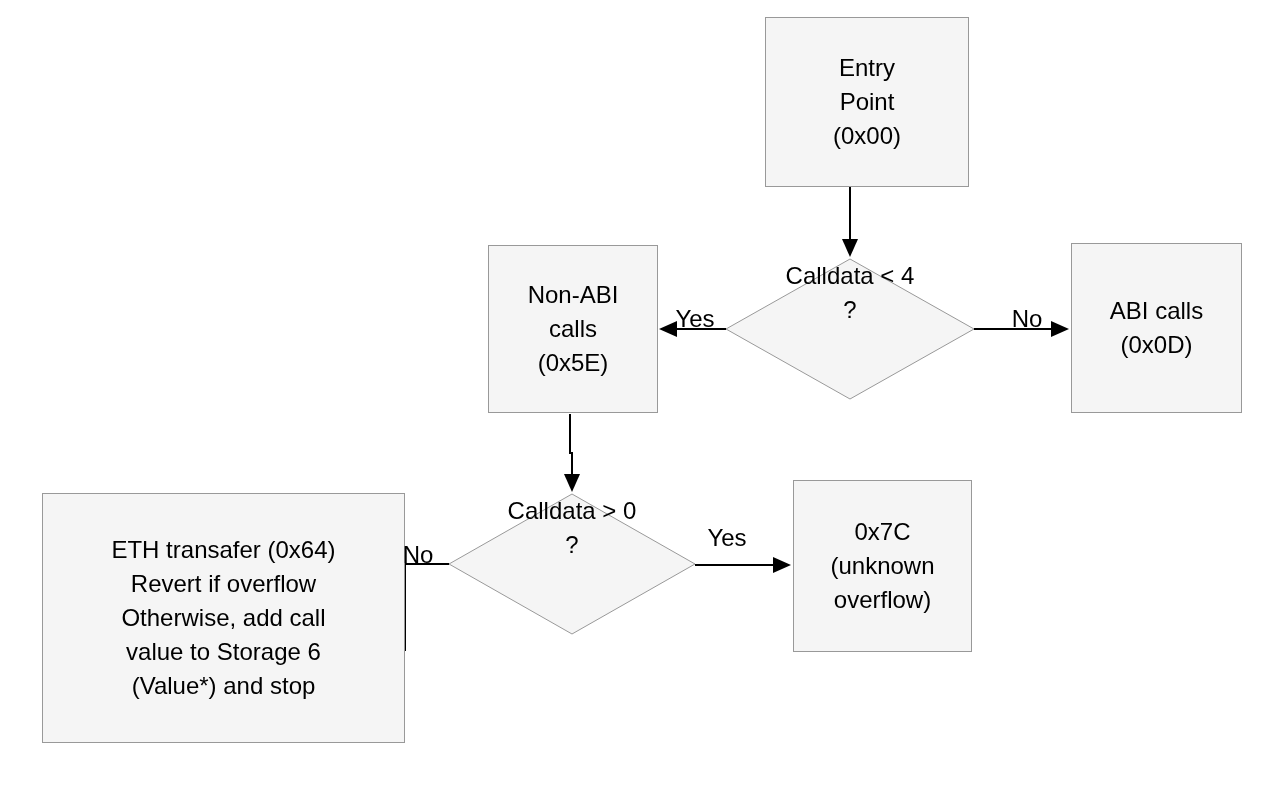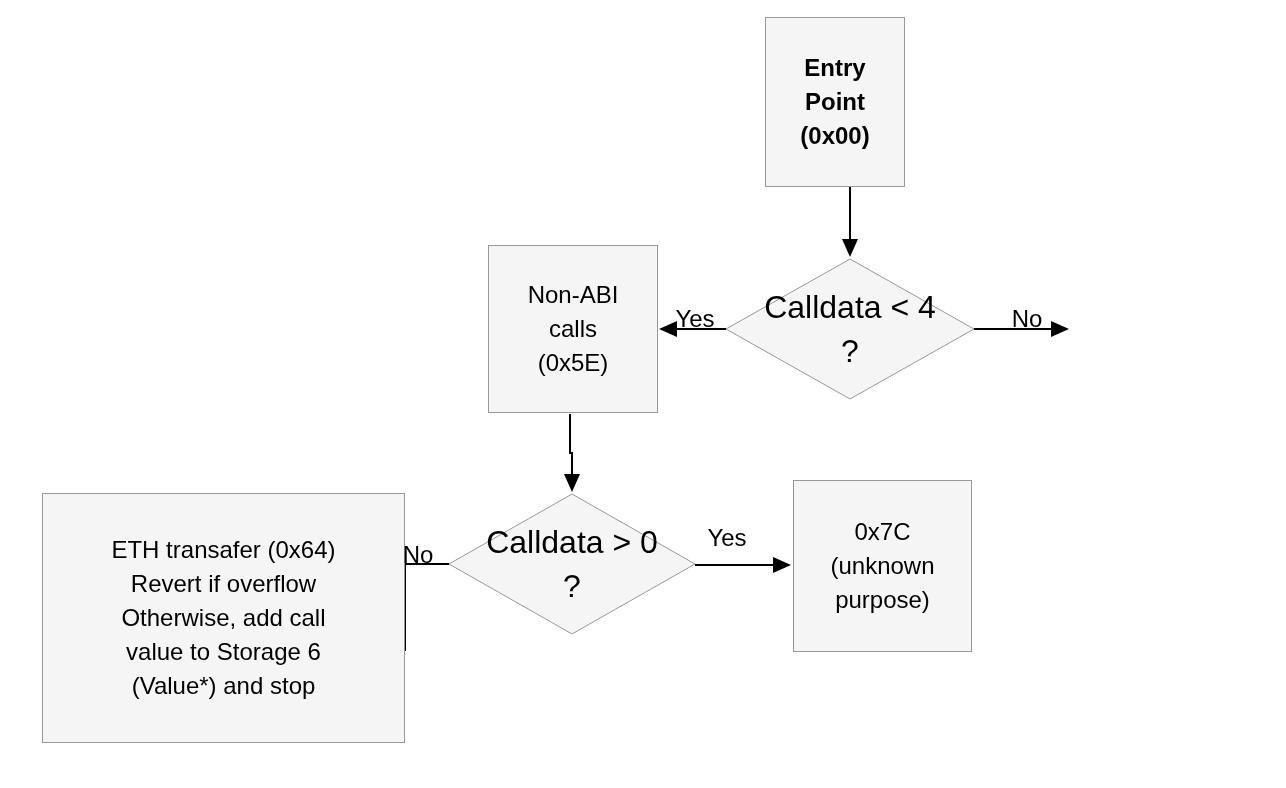--- a/index.html
+++ b/index.html
@@ -51,37 +51,36 @@
     align-items: center;
     justify-content: center;
     text-align: center;
     font-size: 24px;
     line-height: 34px;
     white-space: pre-line;
   }
   .decision-label {
     position: absolute;
     display: flex;
-    align-items: center;
     justify-content: center;
     text-align: center;
-    font-size: 32px;
-    line-height: 44px;
+    font-size: 24px;
+    line-height: 34px;
     white-space: pre-line;
   }
   .edge-label {
     position: absolute;
     transform: translate(-50%, -50%);
     font-size: 24px;
     line-height: 28px;
     white-space: nowrap;
     margin-top: 21px;
   }
   
-  #node-entry   { left: 765px;  top: 17px;  width: 140px; height: 170px; font-weight: bold; }
+  #node-entry   { left: 765px;  top: 17px;  width: 204px; height: 170px; }
   #node-nonabi  { left: 488px;  top: 245px; width: 170px; height: 168px; }
   #node-abi     { left: 1071px; top: 243px; width: 171px; height: 170px; }
   #node-7c      { left: 793px;  top: 480px; width: 179px; height: 172px; }
   #node-eth     { left: 42px;   top: 493px; width: 363px; height: 250px; }
   #label-d1     { left: 726px;  top: 259px; width: 248px; height: 140px; }
   #label-d2     { left: 449px;  top: 494px; width: 246px; height: 140px; }
   #edge-label-d1-yes { left: 695px;  top: 298px; }
   #edge-label-d1-no  { left: 1027px; top: 298px; }
   #edge-label-d2-yes { left: 727px;  top: 517px; }
   #edge-label-d2-no  { left: 418px;  top: 534px; }
@@ -132,25 +131,29 @@
 Point
 (0x00)</span>
   </div>
 
   <div id="node-nonabi" class="node-box">
     <span>Non-ABI
 calls
 (0x5E)</span>
   </div>
 
+  <div id="node-abi" class="node-box">
+    <span>ABI calls
+(0x0D)</span>
+  </div>
 
   <div id="node-7c" class="node-box">
     <span>0x7C
 (unknown
-purpose)</span>
+overflow)</span>
   </div>
 
   <div id="node-eth" class="node-box">
     <span>ETH transafer (0x64)
 Revert if overflow
 Otherwise, add call
 value to Storage 6
 (Value*) and stop</span>
   </div>
 

